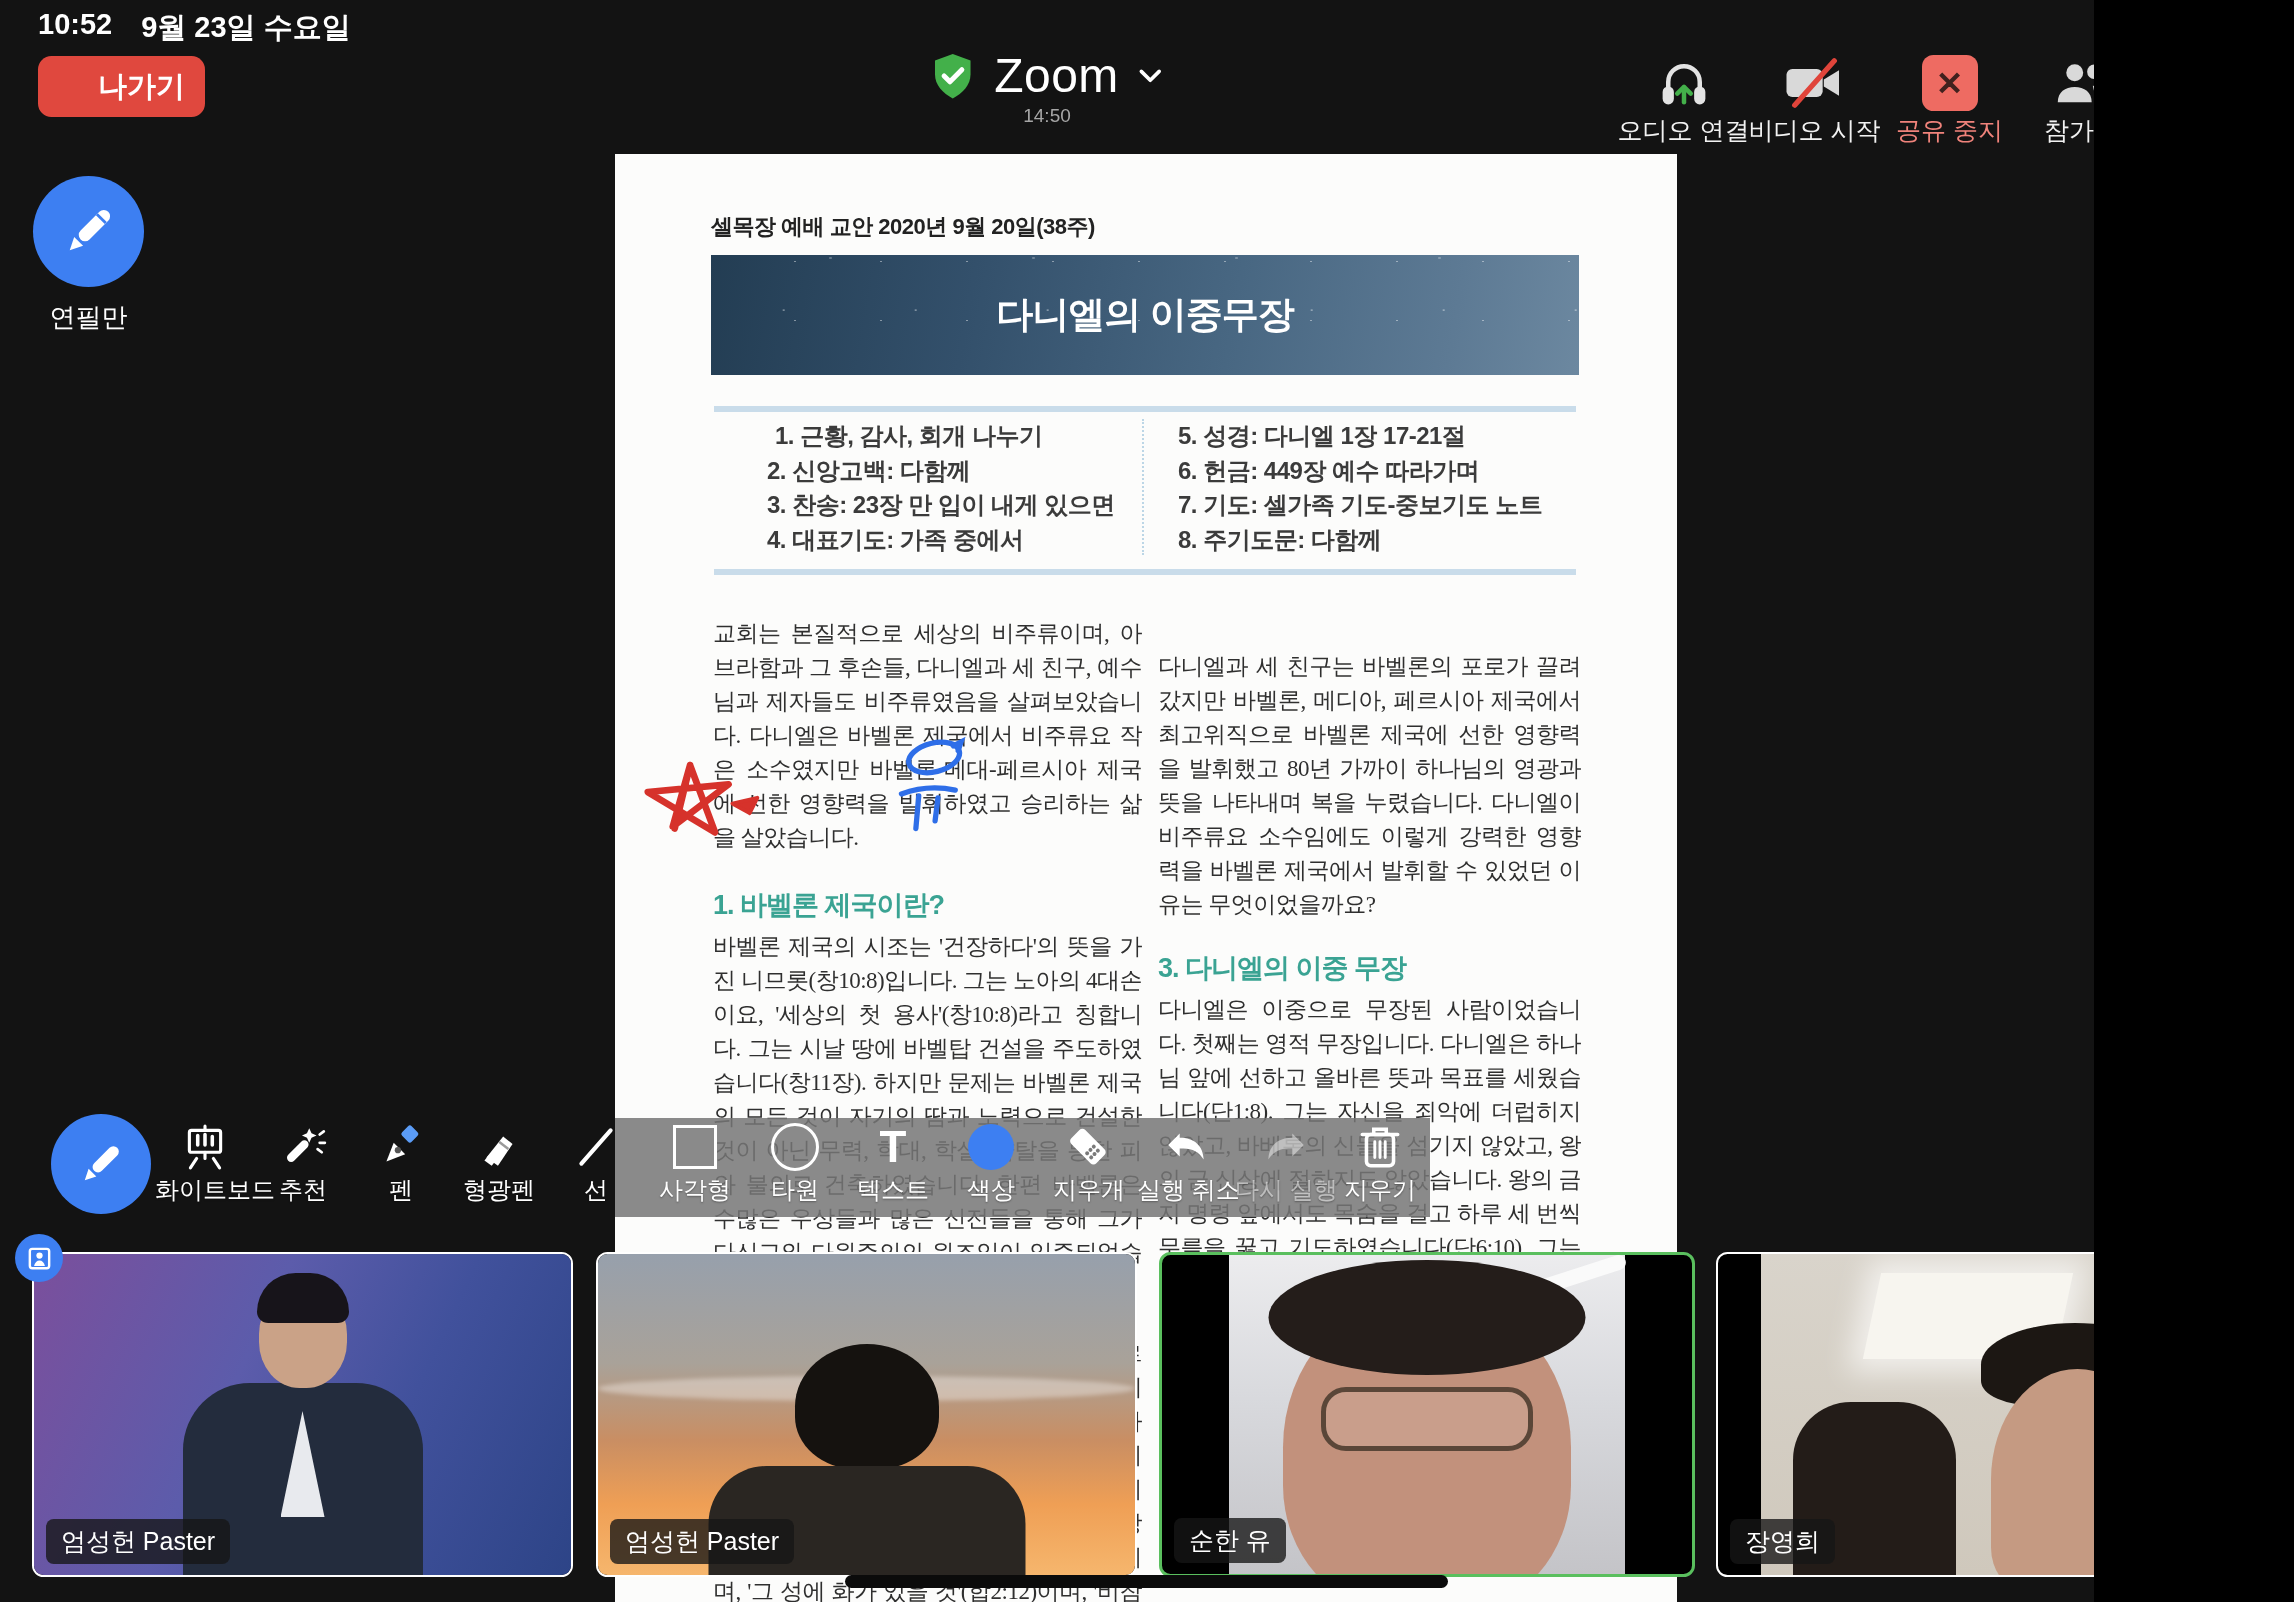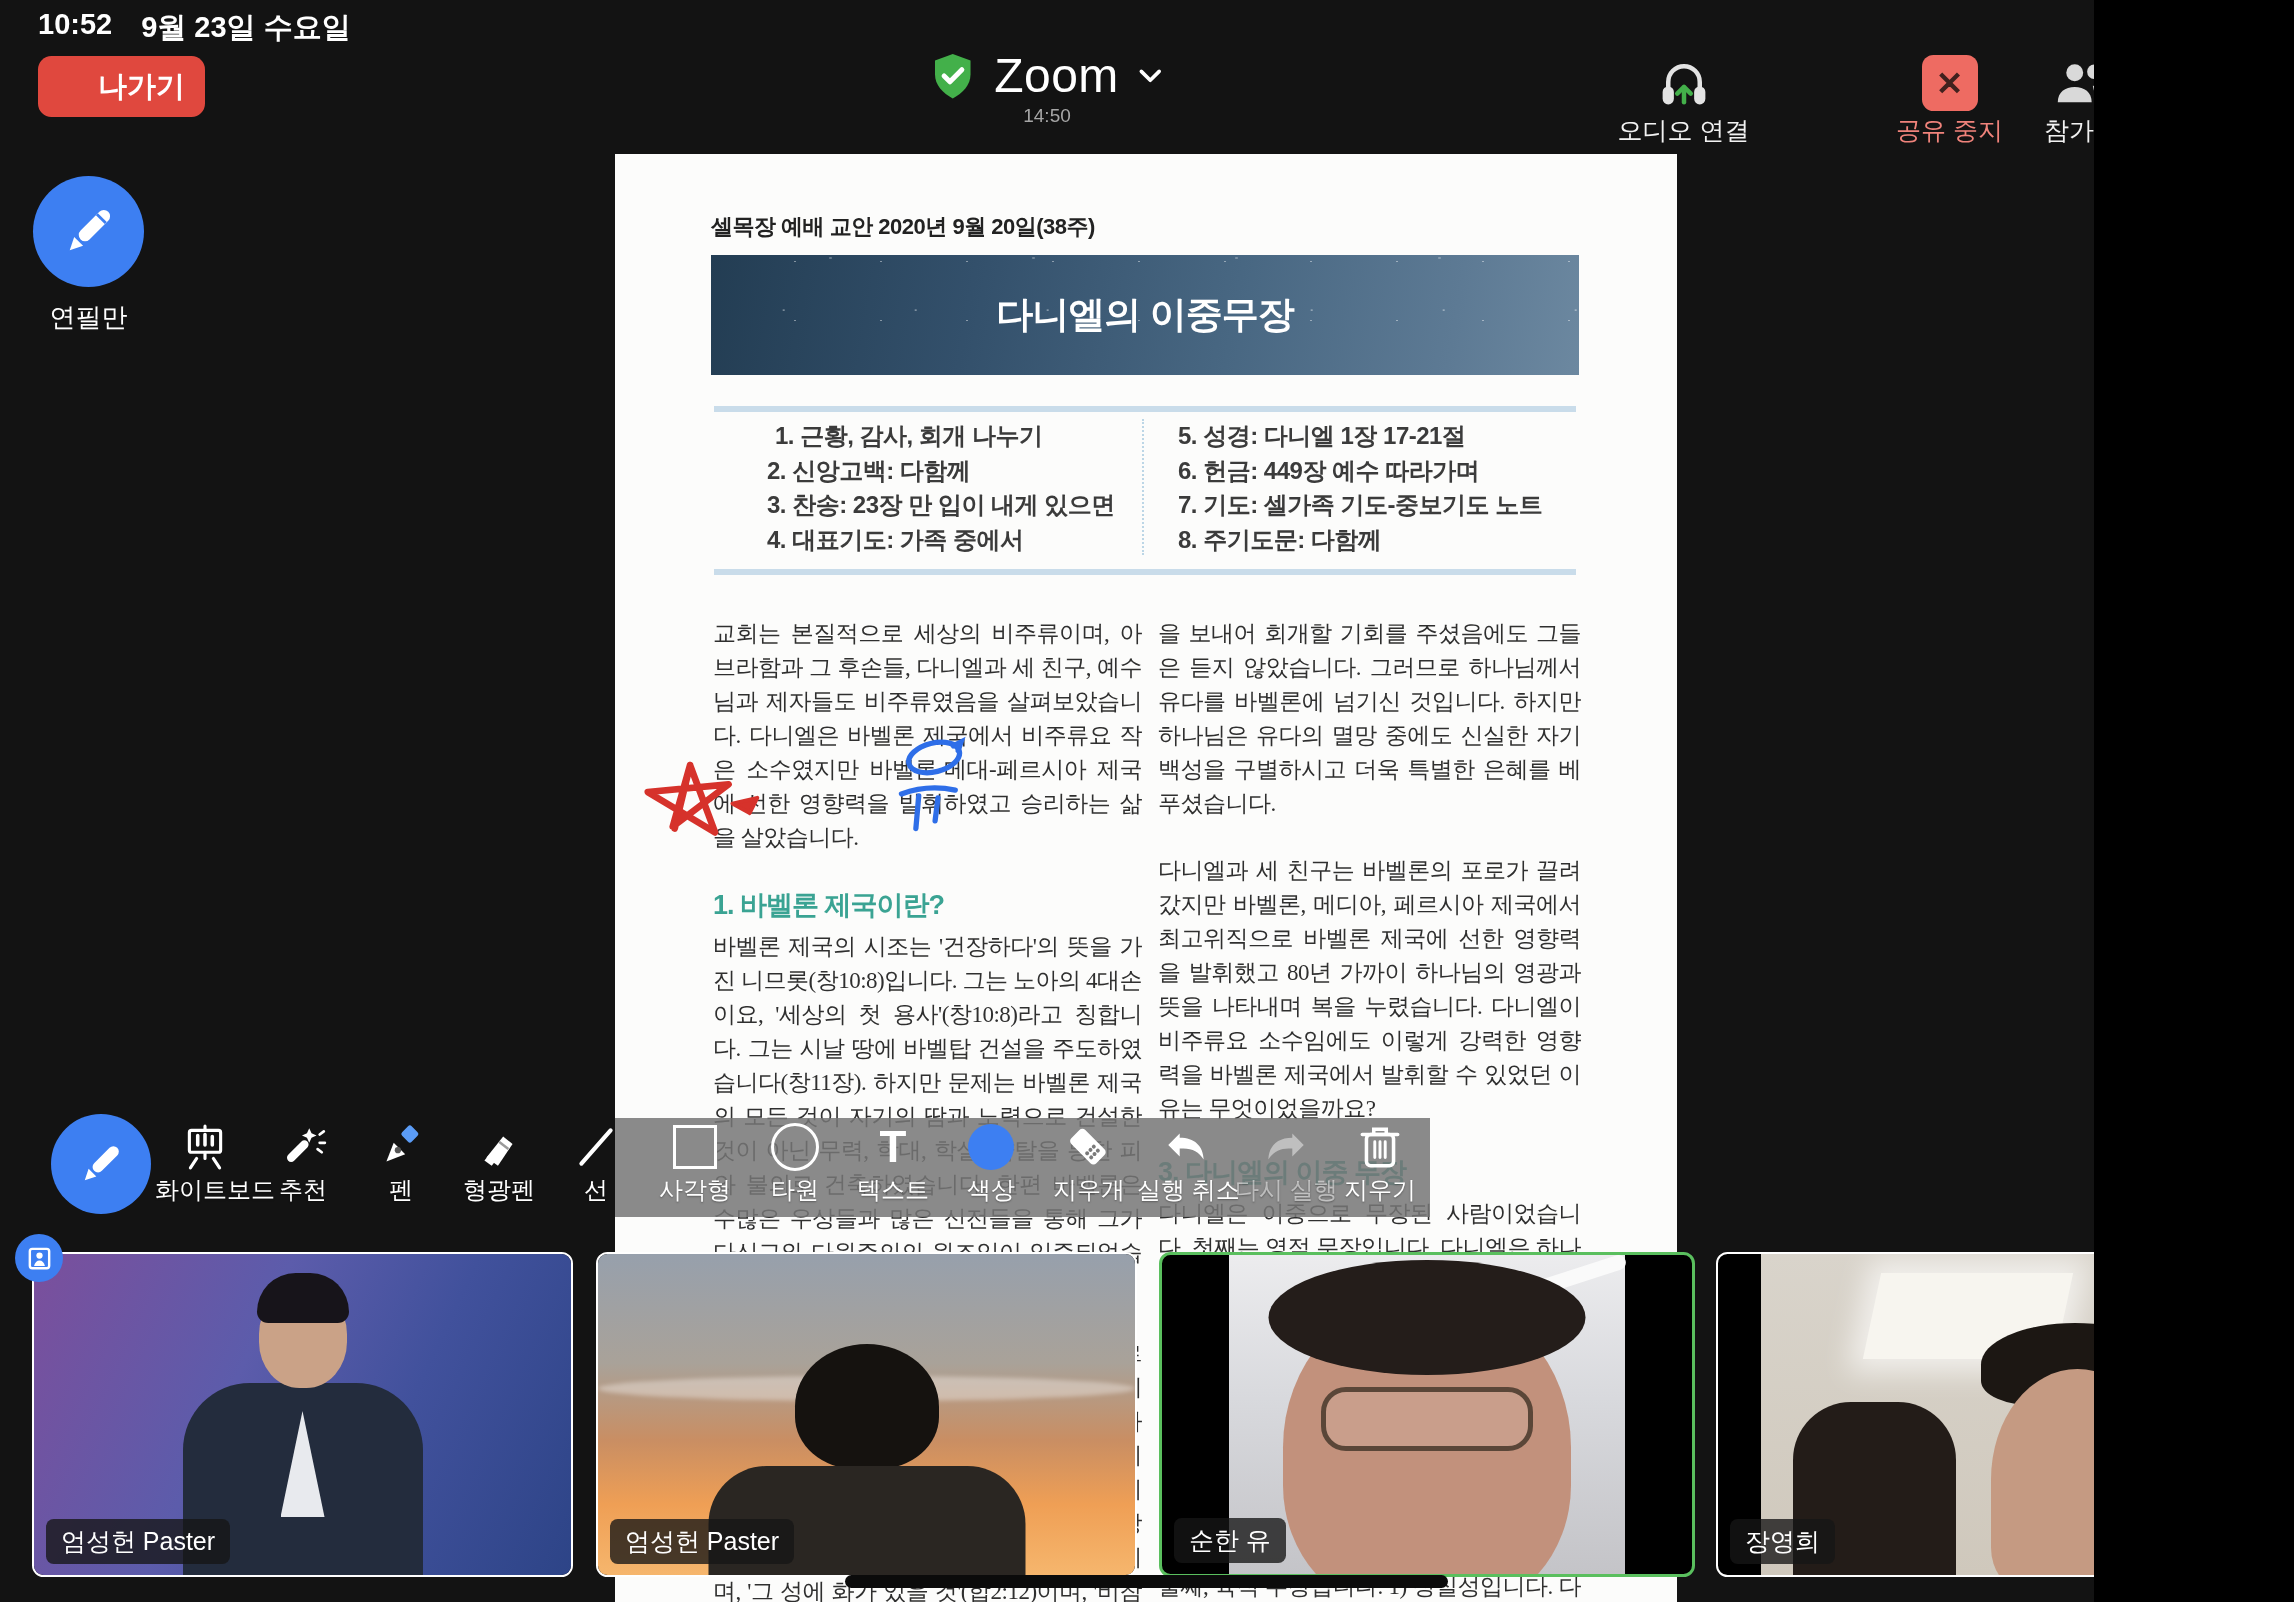--- a/index.html
+++ b/index.html
@@ -150,20 +150,30 @@
           <path d="M10 30v-7a14 14 0 0 1 28 0v7" stroke="#e3e3e3" stroke-width="4" fill="none" stroke-linecap="round"></path>
           <rect x="5" y="27" width="10" height="16" rx="5" fill="#e3e3e3"></rect>
           <rect x="33" y="27" width="10" height="16" rx="5" fill="#e3e3e3"></rect>
           <path d="M24 41V28" stroke="#43b04a" stroke-width="4" stroke-linecap="round"></path>
           <path d="M18 33.5l6-6 6 6" stroke="#43b04a" stroke-width="4" fill="none" stroke-linecap="round" stroke-linejoin="round"></path>
         </svg>
     </div>
     <div class="lbl">오디오 연결</div>
   </div>
 
+  <div class="abs zbtn" style="left:1733px;">
+    <div class="ic">
+      <svg width="63" height="50" viewBox="0 0 54 42">
+          <rect x="3" y="9" width="31" height="24" rx="5" fill="#d9d9d9"></rect>
+          <path d="M35 18l13-8v22l-13-8z" fill="#d9d9d9"></path>
+          <line x1="10" y1="40" x2="44" y2="2" stroke="#e0443a" stroke-width="4.5" stroke-linecap="round"></line>
+        </svg>
+    </div>
+    <div class="lbl">비디오 시작</div>
+  </div>
 
   <div class="abs zbtn danger" style="left:1868px;">
     <div class="ic">
       <div class="sharestop">
           <span class="x">✕</span>
         </div>
     </div>
     <div class="lbl">공유 중지</div>
   </div>
 
@@ -223,21 +233,20 @@
     <div class="abs rule" style="top:415px;"></div>
 
     <div class="abs col" style="left:98px;top:463px;width:429px;">
       <p>교회는 본질적으로 세상의 비주류이며, 아브라함과 그 후손들, 다니엘과 세 친구, 예수님과 제자들도 비주류였음을 살펴보았습니다. 다니엘은 바벨론 제국에서 비주류요 작은 소수였지만 바벨론-메대-페르시아 제국에 선한 영향력을 발휘하였고 승리하는 삶을 살았습니다.</p>
       <p class="heading" style="margin-top:33px;">1. 바벨론 제국이란?</p>
       <p style="margin-top:7.7px;">바벨론 제국의 시조는 '건장하다'의 뜻을 가진 니므롯(창10:8)입니다. 그는 노아의 4대손이요, '세상의 첫 용사'(창10:8)라고 칭합니다. 그는 시날 땅에 바벨탑 건설을 주도하였습니다(창11장). 하지만 문제는 바벨론 제국의 모든 것이 자기의 땀과 노력으로 건설한 것이 아닌 무력, 학대, 학살, 약탈을 통한 피와 불의로 건축하였습니다. 한편 바벨론은 수많은 우상들과 많은 신전들을 통해 그가 다신교와 다원주의의 원조임이 입증되었습니다.</p>
       <p style="margin-top:33px;">바벨이란 히브리어로는 '혼돈'이며, 수메르어로는 '신의 문'이란 뜻으로 타락한 인간 세상의 본질과, 하나님을 대적하여 인간이 하나님이 되려는 선악과의 연속이자, 인류의 모든 교만, 탐욕, 물질, 이성, 과학, 기술, 힘의 총체를 상징합니다. 성경은 그 바벨론이 '땅의 음녀들과 가증한 것들의 어미'(계17:5)이며, '그 성에 화가 있을 것'(합2:12)이며, '비참하게 던져져 결</p>
     </div>
 
     <div class="abs col" style="left:543px;top:463px;width:423px;">
-      <p>을 보내어 회개할 기회를 주셨음에도 그들은 듣지 않았습니다. 그러므로 하나님께서 유다를 바벨론에 넘기신 것입니다. 하지만 하나님은 유다의 멸망 중에도 신실한 자기 백성을 구별하시고 더욱 특별한 은혜를 베푸셨습니다.</p>
       <p style="margin-top:33px;">다니엘과 세 친구는 바벨론의 포로가 끌려갔지만 바벨론, 메디아, 페르시아 제국에서 최고위직으로 바벨론 제국에 선한 영향력을 발휘했고 80년 가까이 하나님의 영광과 뜻을 나타내며 복을 누렸습니다. 다니엘이 비주류요 소수임에도 이렇게 강력한 영향력을 바벨론 제국에서 발휘할 수 있었던 이유는 무엇이었을까요?</p>
       <p class="heading" style="margin-top:29px;">3. 다니엘의 이중 무장</p>
       <p style="margin-top:7.7px;">다니엘은 이중으로 무장된 사람이었습니다. 첫째는 영적 무장입니다. 다니엘은 하나님 앞에 선하고 올바른 뜻과 목표를 세웠습니다(단1:8). 그는 자신을 죄악에 더럽히지 않았고, 바베론의 신들을 섬기지 않았고, 왕의 금 신상에 절하지도 않았습니다. 왕의 금지 명령 앞에서도 목숨을 걸고 하루 세 번씩 무릎을 꿇고 기도하였습니다(단6:10). 그는 철저하게 영적으로 거룩함으로 무장된 사람이었습니다.</p>
       <p style="margin-top:33px;">둘째, 육적 무장입니다. 1) 성실성입니다. 다니엘은 3년 동안 갈대아 사람의 학문과 언어를 누구보다 성</p>
     </div>
 
     <svg class="abs" style="left:0;top:0;pointer-events:none;z-index:5;" width="1062" height="1449" viewBox="0 0 1105 1508">
       <g stroke="#d6322b" stroke-width="7" fill="none" stroke-linecap="round" stroke-linejoin="round">
         <path d="M78 636 L60 700 L118 656 L34 664 L104 706 L78 636 L62 702"></path>
         <path d="M122 676 l26 -6 -8 16 z" fill="#d6322b" stroke-width="4"></path>

